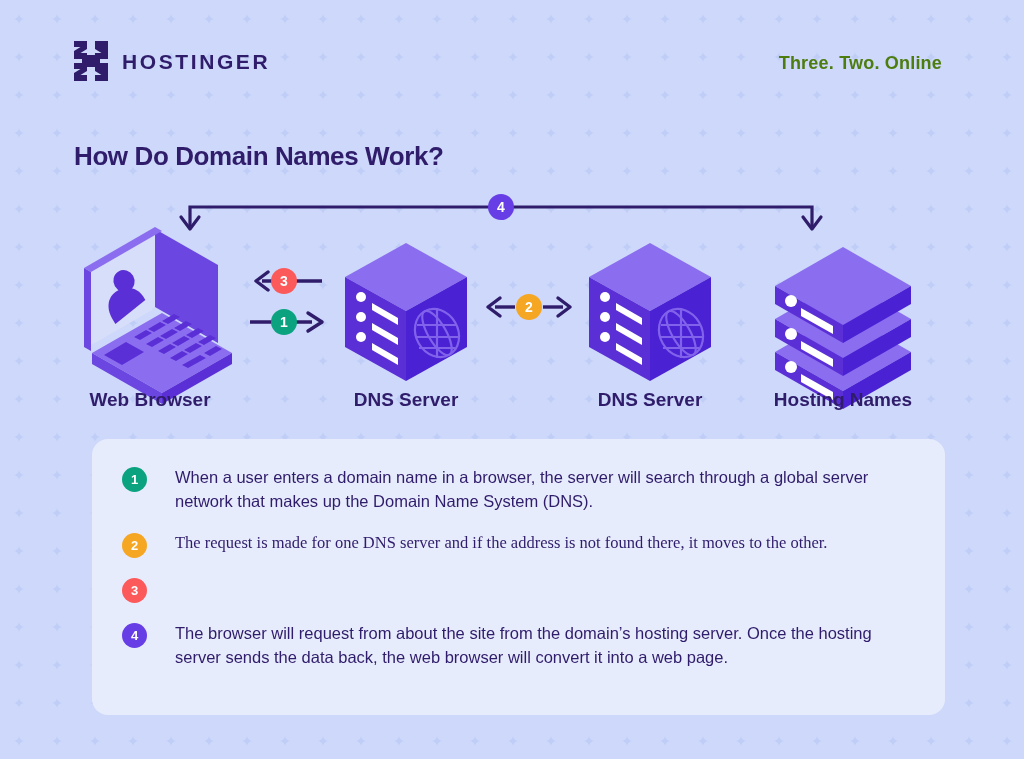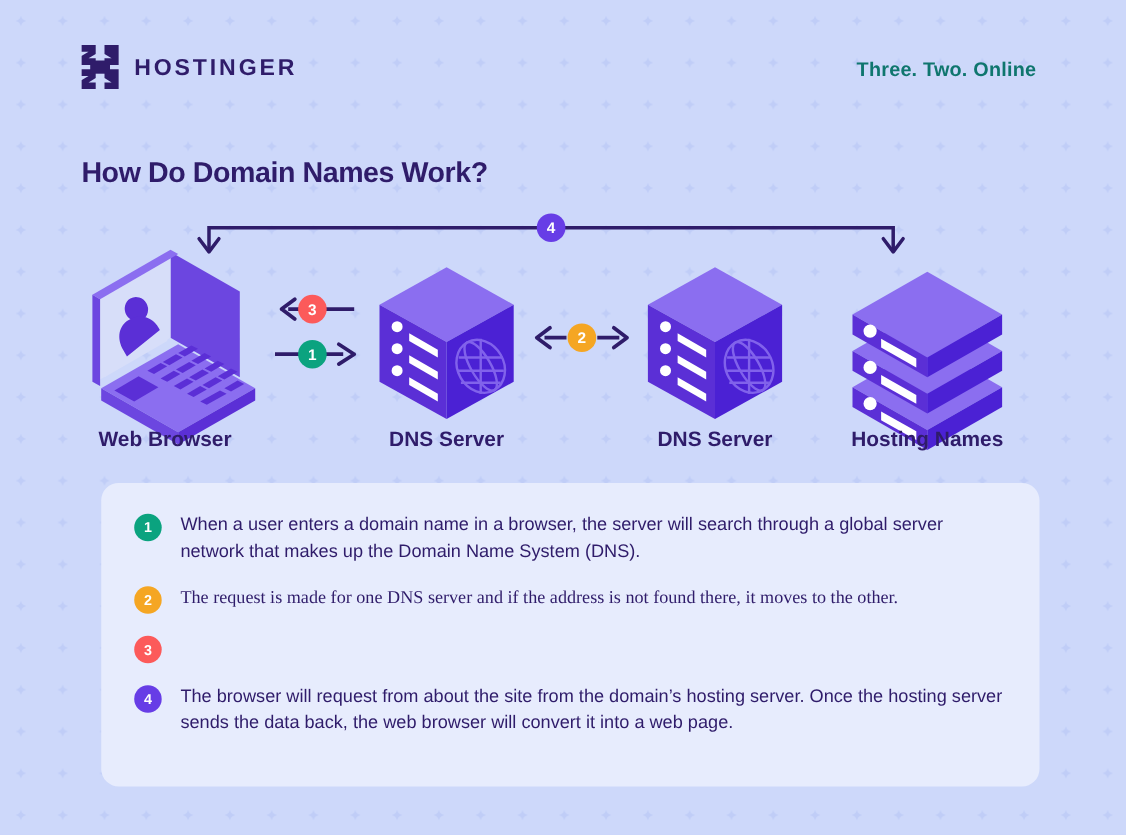--- a/index.html
+++ b/index.html
@@ -16,21 +16,21 @@
   
   .header{position:absolute;top:0;left:0;width:1024px;height:100px;z-index:3;}
   .logo-wrap{position:absolute;left:74px;top:41px;display:flex;align-items:center;gap:14px;}
   .logo-mark{width:34px;height:40px;display:block;}
   .logo-word{
     font-size:21px;font-weight:bold;letter-spacing:2.6px;
     color:#2f1c6a;line-height:1;
   }
   .tagline{
     position:absolute;right:82px;top:53px;
-    font-size:18px;font-weight:bold;color:#0f766e;letter-spacing:0.2px;
+    font-size:18px;font-weight:bold;color:#4d7c0f;letter-spacing:0.2px;
   }
 
   
   .page-title{
     position:absolute;left:74px;top:124px;
     font-size:26px;font-weight:bold;color:#2f1c6a;
     letter-spacing:-0.4px;z-index:3;
   }
 
   
@@ -66,21 +66,21 @@
   .legend-row{display:flex;align-items:flex-start;margin-bottom:18px;}
   .legend-row:last-child{margin-bottom:0;}
   .lbadge{
     flex:0 0 auto;
     width:25px;height:25px;border-radius:50%;
     color:#fff;font-size:13px;font-weight:bold;
     display:flex;align-items:center;justify-content:center;
     margin-top:2px;
   }
   .ltext{
-    margin-left:17px;
+    margin-left:28px;
     font-size:16.5px;line-height:1.46;
     color:#2f1c6a;
     max-width:800px;
   }
 </style>
 </head>
 <body style="background: rgb(205, 216, 250);">
 
 <svg id="sparkles" width="1024" height="759">
   <defs>

